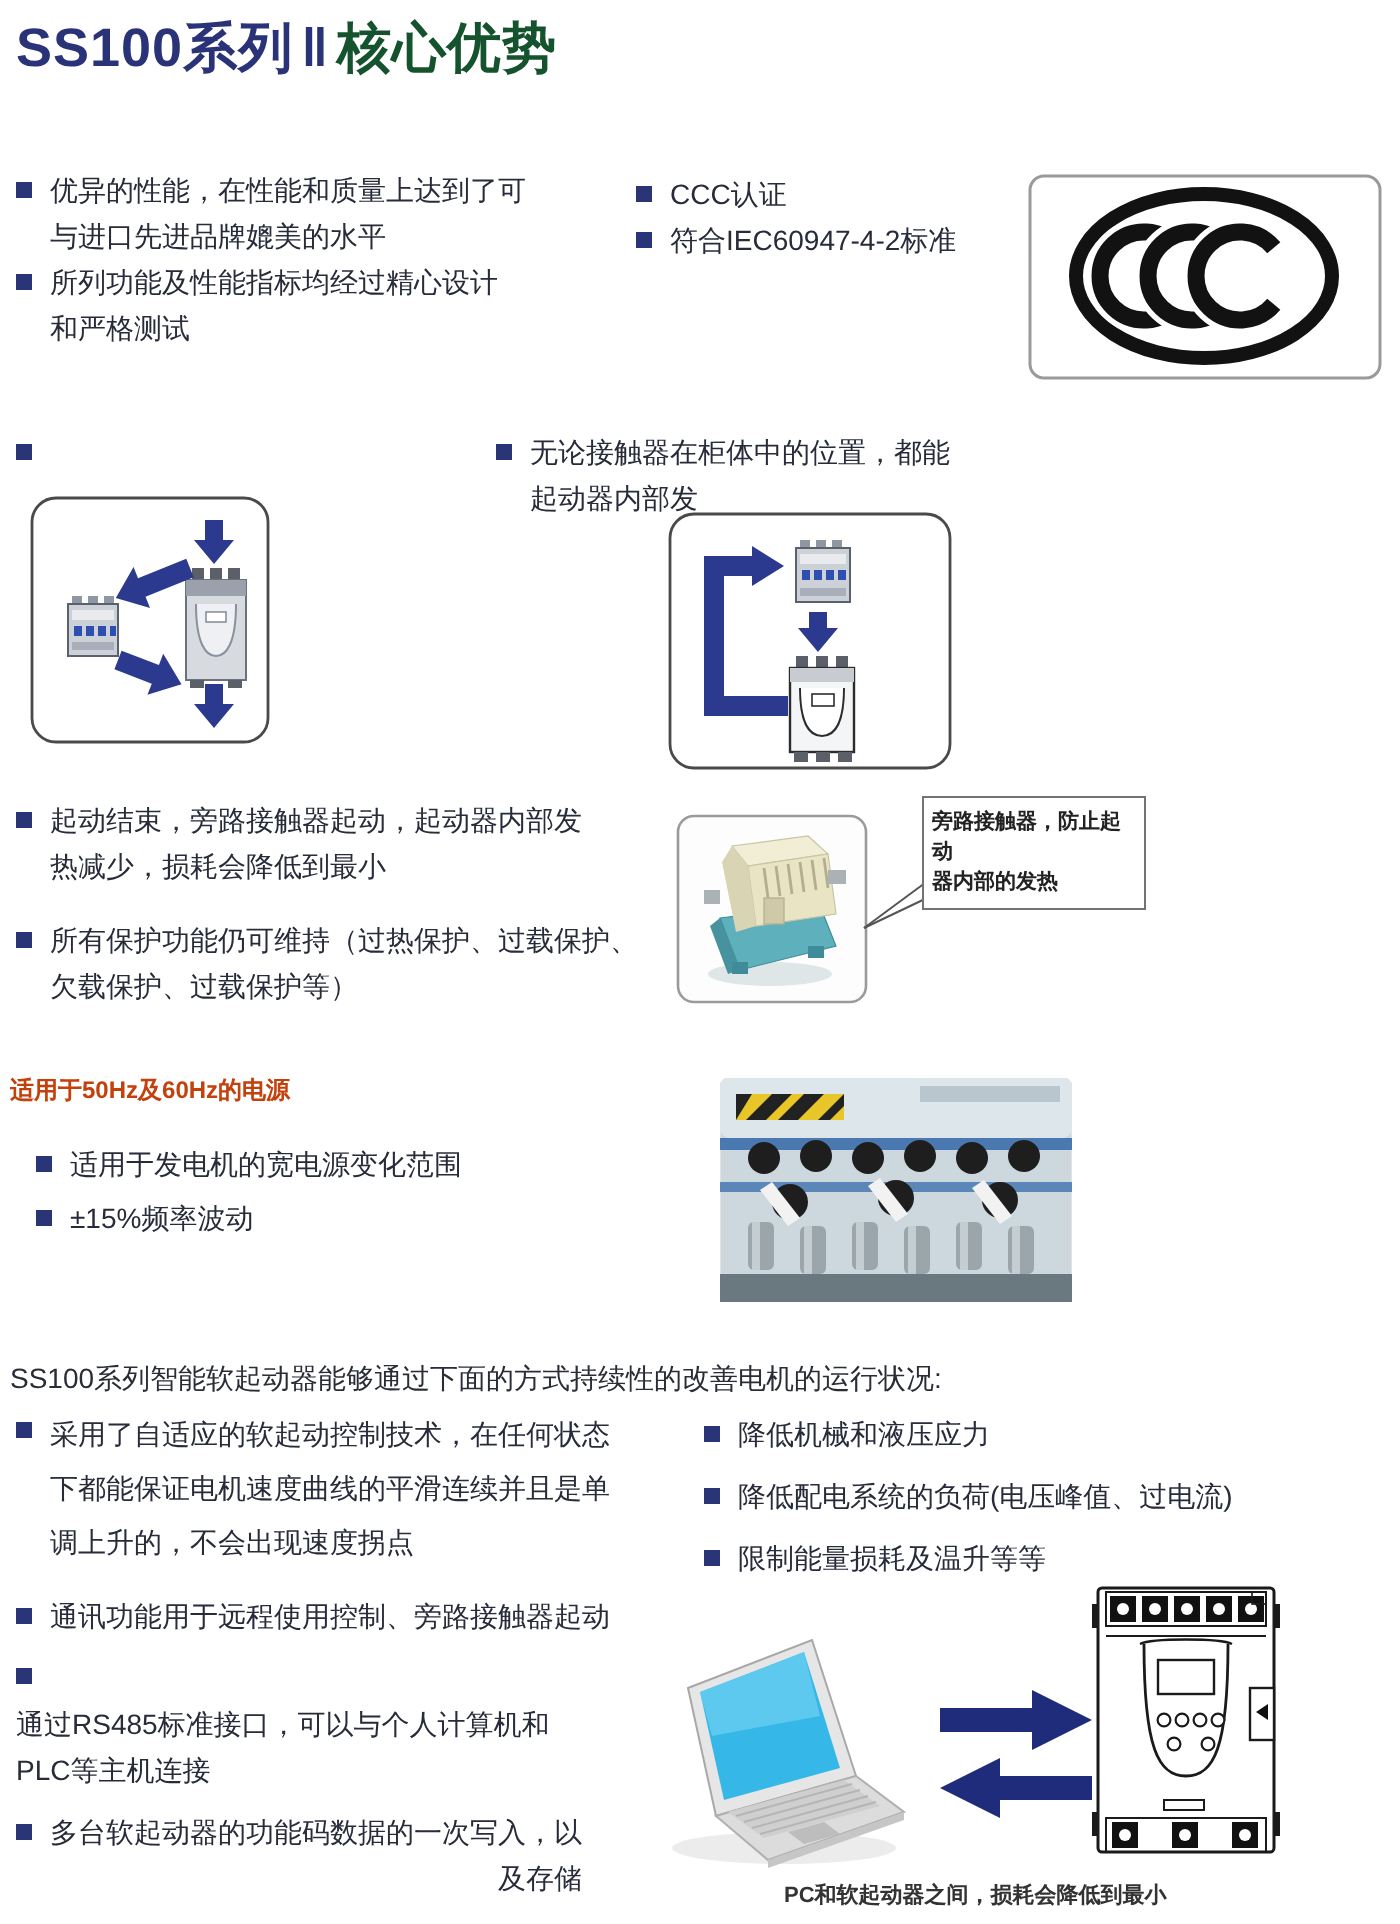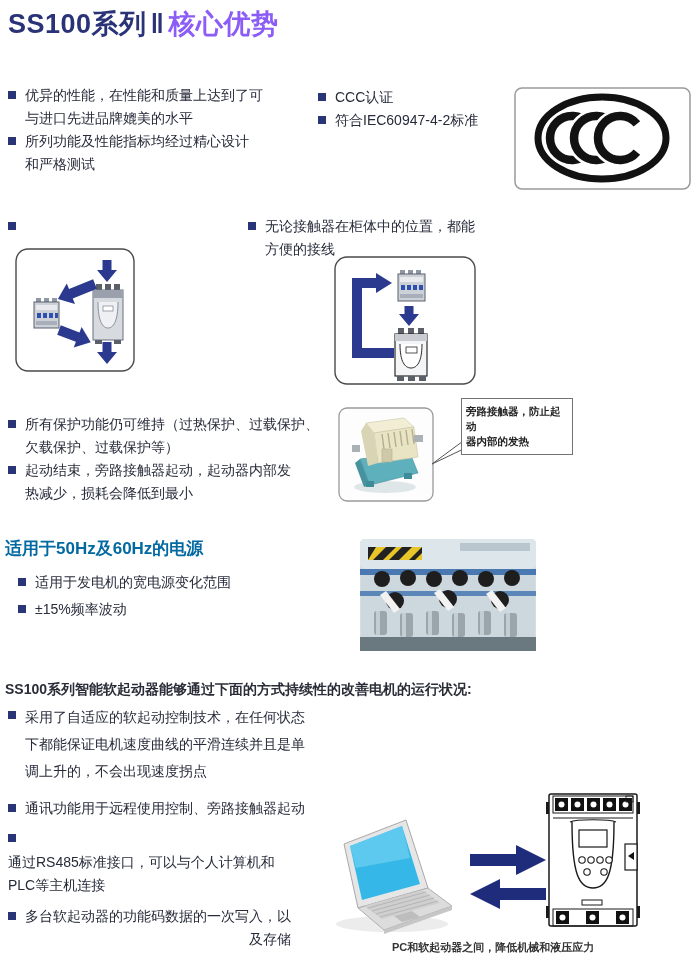--- a/index.html
+++ b/index.html
@@ -2,27 +2,27 @@
 <html><head>
 <meta charset="utf-8">
 <style>
   html,body{margin:0;padding:0;background:#fff;}
   #page{position:relative;width:700px;height:962px;background:#fff;overflow:hidden;
         font-family:"Liberation Sans",sans-serif;color:#272b3a;}
   .abs{position:absolute;}
   .title{font-size:27px;font-weight:700;letter-spacing:0.5px;}
   .title .main{color:#2a3377;}
   .title .divider{color:#2a3377;padding:0 4px;}
-  .title .accent{color:#8b5cf6;}
+  .title .accent{color:#14532d;}
   .bullets{display:flex;flex-direction:column;}
   .bullet{display:flex;gap:9px;align-items:flex-start;}
   .sq{width:8px;height:8px;background:#2a3578;margin-top:7px;flex:none;}
   .bt{font-size:14px;font-weight:400;line-height:23px;white-space:pre-line;}
-  .heading{font-size:17px;font-weight:700;color:#0369a1;}
-  .heading2{font-size:14px;font-weight:700;color:#2a2d38;}
+  .heading{font-size:12px;font-weight:700;color:#c2410c;}
+  .heading2{font-size:14px;font-weight:400;color:#2a2d38;}
   .callout{border:1px solid #737373;background:#fff;font-size:10.5px;font-weight:700;
            line-height:15px;padding:5px 4px;white-space:pre-line;color:#222;}
   .caption{font-size:11px;font-weight:700;color:#333;}
   svg{display:block;}
 </style>
 </head>
 <body>
 
 <div id="page">
 
@@ -68,21 +68,21 @@
       </g>
     </svg>
   </div>
 
   <div class="abs bullet" style="left:8px;top:215px;width:230px;">
     <span class="sq"></span>
   </div>
   <div class="abs bullet" style="left:248px;top:215px;width:240px;">
     <span class="sq"></span>
     <span class="bt">无论接触器在柜体中的位置，都能
-方便的接线</span>
+起动器内部发</span>
   </div>
 
   <div class="abs" style="left:15px;top:248px;">
     <svg width="120" height="124" viewBox="0 0 120 124">
       <rect x="1" y="1" width="118" height="122" rx="12" fill="#fff" stroke="#4a4a4a" stroke-width="1.4"></rect>
 
       <g>
         <rect x="81" y="36" width="6" height="7" fill="#5a5f68"></rect>
           <rect x="90" y="36" width="6" height="7" fill="#5a5f68"></rect>
           <rect x="99" y="36" width="6" height="7" fill="#5a5f68"></rect>
@@ -147,29 +147,29 @@
         <path d="M66 88 C66 106 71 112 77 112 C83 112 88 106 88 88" fill="#fff" stroke="#2c2c2c" stroke-width="1"></path>
         <rect x="72" y="91" width="11" height="6" fill="#fff" stroke="#2c2c2c" stroke-width="0.8"></rect>
         <rect x="63" y="120" width="7" height="5" fill="#5a5f68"></rect>
           <rect x="74" y="120" width="7" height="5" fill="#5a5f68"></rect>
           <rect x="85" y="120" width="7" height="5" fill="#5a5f68"></rect>
       </g>
     </svg>
   </div>
 
   <div class="abs bullets" style="left:8px;top:399px;width:330px;">
+    <div class="bullet">
+      <span class="sq"></span>
+      <span class="bt">起动结束，旁路接触器起动，起动器内部发
+热减少，损耗会降低到最小</span>
+    </div>
     <div class="bullet" style="margin-top:14px;">
       <span class="sq"></span>
       <span class="bt">所有保护功能仍可维持（过热保护、过载保护、
 欠载保护、过载保护等）</span>
-    </div>
-    <div class="bullet">
-      <span class="sq"></span>
-      <span class="bt">起动结束，旁路接触器起动，起动器内部发
-热减少，损耗会降低到最小</span>
     </div>
   </div>
 
   <div class="abs" style="left:338px;top:407px;">
     <svg width="96" height="95" viewBox="0 0 96 95">
       <rect x="1" y="1" width="94" height="93" rx="8" fill="#fdfdfd" stroke="#9a9a9a" stroke-width="1.3"></rect>
       <ellipse cx="47" cy="80" rx="31" ry="6" fill="#dfe6e8"></ellipse>
       <polygon points="22,52 72,46 80,66 32,78" fill="#5fb0bd" stroke="#3e8c99" stroke-width="0.6"></polygon>
       <polygon points="22,52 32,78 26,80 17,56" fill="#47929f"></polygon>
       <rect x="28" y="74" width="8" height="6" fill="#3e8c99"></rect>
@@ -261,20 +261,34 @@
     </svg>
   </div>
 
   <div class="abs heading2" style="left:5px;top:681px;width:690px;">SS100系列智能软起动器能够通过下面的方式持续性的改善电机的运行状况:</div>
   <div class="abs bullet" style="left:8px;top:704px;width:336px;">
     <span class="sq"></span>
     <span class="bt" style="line-height:27px;">采用了自适应的软起动控制技术，在任何状态
 下都能保证电机速度曲线的平滑连续并且是单
 调上升的，不会出现速度拐点</span>
   </div>
+  <div class="abs bullets" style="left:352px;top:706px;width:330px;">
+    <div class="bullet">
+      <span class="sq"></span>
+      <span class="bt">降低机械和液压应力</span>
+    </div>
+    <div class="bullet" style="margin-top:8px;">
+      <span class="sq"></span>
+      <span class="bt">降低配电系统的负荷(电压峰值、过电流)</span>
+    </div>
+    <div class="bullet" style="margin-top:8px;">
+      <span class="sq"></span>
+      <span class="bt">限制能量损耗及温升等等</span>
+    </div>
+  </div>
 
   <div class="abs bullets" style="left:8px;top:797px;width:330px;">
     <div class="bullet">
       <span class="sq"></span>
       <span class="bt">通讯功能用于远程使用控制、旁路接触器起动</span>
     </div>
     <div class="bullet" style="margin-top:7px;flex-direction:column;">
       <span class="sq"></span>
       <span class="bt">通过RS485标准接口，可以与个人计算机和
 PLC等主机连接</span>
@@ -353,15 +367,15 @@
         <rect x="10" y="123" width="13" height="13" fill="#111"></rect>
           <circle cx="16.5" cy="129.5" r="3" fill="#fff"></circle>
         <rect x="40" y="123" width="13" height="13" fill="#111"></rect>
           <circle cx="46.5" cy="129.5" r="3" fill="#fff"></circle>
         <rect x="70" y="123" width="13" height="13" fill="#111"></rect>
           <circle cx="76.5" cy="129.5" r="3" fill="#fff"></circle>
       </g>
     </svg>
   </div>
 
-  <div class="abs caption" style="left:392px;top:940px;">PC和软起动器之间，降低机械和液压应力</div>
+  <div class="abs caption" style="left:392px;top:940px;">PC和软起动器之间，损耗会降低到最小</div>
 
 </div>
 
 </body></html>

